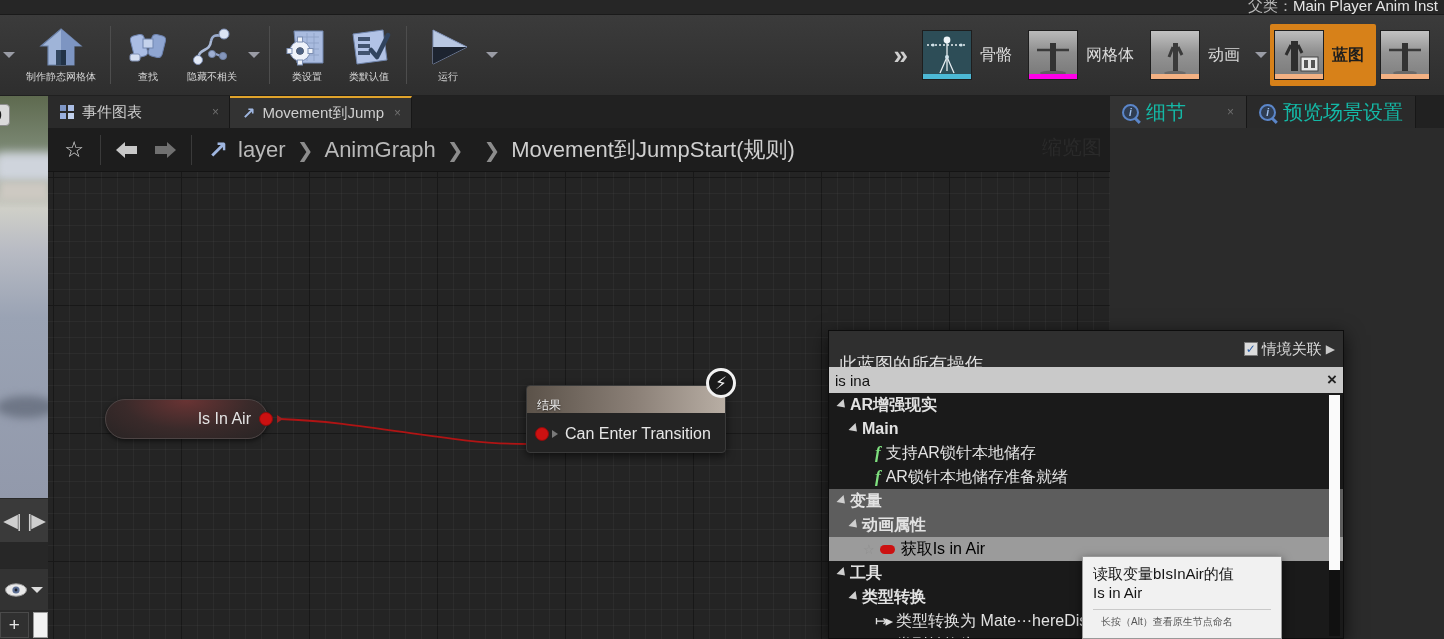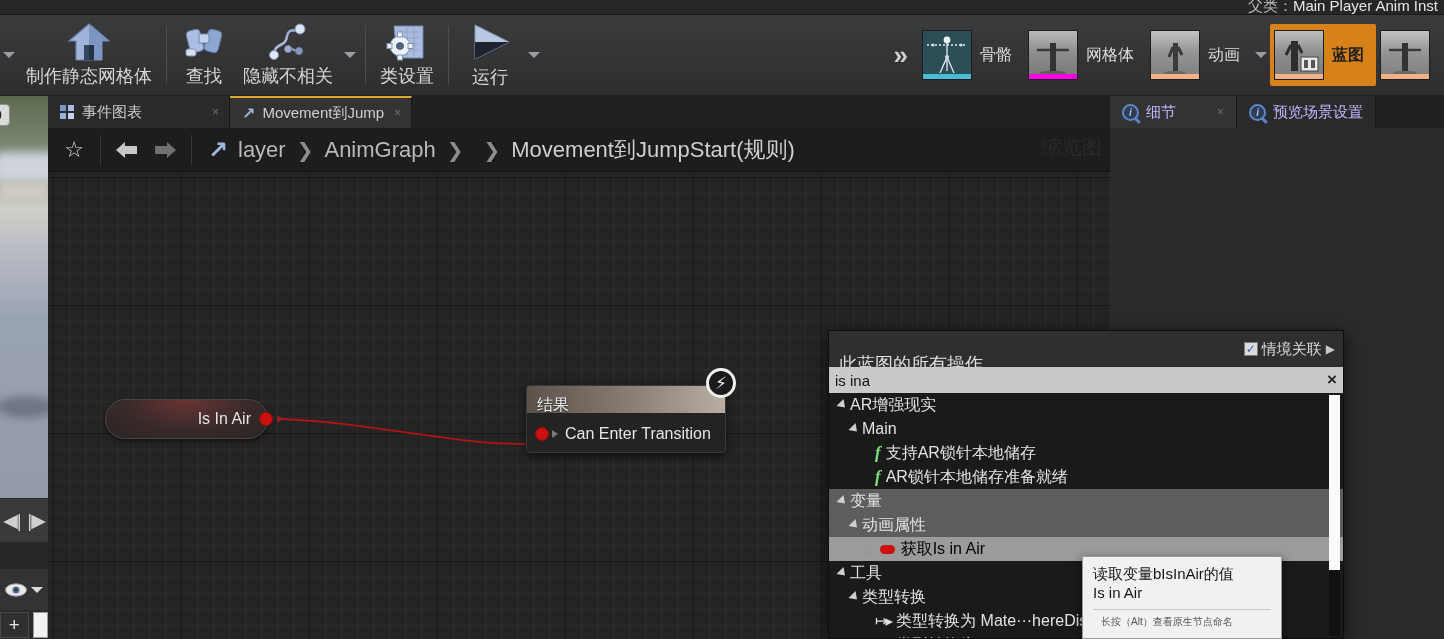--- a/index.html
+++ b/index.html
@@ -38,21 +38,21 @@
 
   .tb-sep {
     width: 1px; height: 58px; background: #4d4d4d;
     margin: 0 6px; flex: none;
   }
   .tb-btn {
     display: flex; flex-direction: column; align-items: center; justify-content: center;
     min-width: 62px; height: 74px; padding: 2px 8px 4px; cursor: pointer;
   }
   .tb-btn .ico { height: 44px; display: flex; align-items: center; justify-content: center; }
-  .tb-btn .lbl { font-size: 18px; color: #d6d6d6; margin-top: 1px; white-space: nowrap; }
+  .tb-btn .lbl { font-size: 10px; color: #d6d6d6; margin-top: 1px; white-space: nowrap; }
   .tb-caret {
     width: 18px; height: 74px; display: flex; align-items: center; justify-content: center;
     cursor: pointer;
   }
   .caret-dn {
     width: 0; height: 0; border-left: 6px solid transparent; border-right: 6px solid transparent;
     border-top: 6px solid #9a9ca5;
   }
 
   
@@ -166,41 +166,41 @@
 
   .node-result {
     position:absolute; left:478px; top:213px; width:200px; height:68px;
     background:#232323; border:1px solid #3a3a3a; border-radius:4px;
     box-shadow: 0 3px 8px rgba(0,0,0,.6); overflow:hidden;
   }
   .node-result .nhdr {
     height:27px; background: linear-gradient(90deg, #5b5249 0%, #8b8077 55%, #b8aea4 100%);
     display:flex; align-items:center; padding-left:10px;
   }
-  .node-result .nhdr span { font-size:16px; color:#f2f2f2; text-shadow:0 1px 2px rgba(0,0,0,.7);margin-top:11px;}
+  .node-result .nhdr span { font-size:12px; color:#f2f2f2; text-shadow:0 1px 2px rgba(0,0,0,.7);margin-top:11px;}
   .node-result .nbody { display:flex; align-items:center; height:41px; padding-left:8px; gap:7px;}
   .node-result .nbody .pname { font-size:16px; color:#e6e6e6;}
   .dot-red { width:14px;height:14px;border-radius:50%;background:#cc1111;border:1px solid #8e0c0c;flex:none;}
   .dot-arrow { width:0;height:0;border-top:4px solid transparent;border-bottom:4px solid transparent;
     border-left:6px solid #7a7a7a; margin-left:-4px;}
 
   .bolt {
     position:absolute; left:658px; top:196px; width:30px; height:30px; border-radius:50%;
     background:#1a1a1a; border:3px solid #f2f2f2; display:flex; align-items:center; justify-content:center;
     color:#f2f2f2; font-size:17px; line-height:1;
   }
   .wire { position:absolute; left:0; top:0; width:1062px; height:467px; pointer-events:none;}
 
   
   .rightpanel { position:absolute; left:1110px; top:0; width:334px; height:543px; background:#262626;}
   .rtabbar { position:absolute; left:0; top:0; width:100%; height:32px; background:#212121; display:flex; align-items:flex-end;}
   .rtab { height:32px; display:flex; align-items:center; gap:7px; padding:0 12px; background:#2a2a2a;
     border-right:1px solid #171717; cursor:pointer; }
   .rtab.active { background:#333; }
-  .rtab .tlbl { font-size:15px; color:#c4b5fd; white-space:nowrap;font-family:Liberation Mono, monospace;}
+  .rtab .tlbl { font-size:20px; color:#14b8a6; white-space:nowrap;font-family:Liberation Mono, monospace;}
   .ico-mag { width:17px;height:17px;border-radius:50%;border:2px solid #5b86c9;position:relative;
     background:#2f3d52; display:flex; align-items:center; justify-content:center;
     font-size:10px; color:#9fc0ee; font-style:italic; font-weight:bold;}
   .ico-mag::after { content:""; position:absolute; right:-4px; bottom:-3px; width:7px;height:2.5px;
     background:#5b86c9; transform:rotate(45deg);}
   .rbody { position:absolute; left:0; top:32px; width:100%; height:511px; background:#2b2b2b;}
 
   
   .ctxmenu {
     position:absolute; left:828px; top:330px; width:516px; height:309px;
@@ -214,21 +214,21 @@
     display:flex;align-items:center;justify-content:center; color:#2b5fa8; font-size:12px; line-height:1; font-weight:bold;}
   .cm-ctxlbl { font-size:15px; color:#dcdcdc;}
   .cm-pin { color:#c9c9c9; font-size:12px; margin-left:4px;}
   .cm-search { height:26px; background:#c9c9c9; display:flex; align-items:center; padding:0 6px; margin:0;}
   .cm-input { flex:1; background:transparent; border:none; outline:none; font-size:15px; color:#111;
     font-family:"Liberation Sans", sans-serif;}
   .cm-clear { color:#222; font-size:17px; cursor:pointer; padding-left:6px; font-weight:bold;}
   .cm-list { flex:1; overflow:hidden; position:relative; background:#1a1a1a;}
   .row { display:flex; align-items:center; height:24px; padding-right:18px; white-space:nowrap; cursor:pointer;}
   .row .txt { font-size:16px; color:#e2e2e2;}
-  .row.cat .txt { font-weight:normal;text-align:right; }
+  .row.cat .txt { font-weight:bold;text-align:right; }
   .row.sel-grey { background:#5d5d5d; }
   .row.sel-light { background:#9b9b9b; }
   .row.sel-light .txt { color:#000000;}
   .tri { width:0;height:0;border-top:5px solid transparent;border-bottom:5px solid transparent;
     border-left:7px solid #cfcfcf; transform: rotate(45deg); margin-right:4px; flex:none;}
   .ico-fn { color:#7fe07f; font-size:17px; font-style:italic; font-weight:bold; margin-right:5px; font-family:"Liberation Serif", serif;}
   .ico-star { color:#8e8e8e; font-size:13px; margin-right:5px;}
   .ico-varpin { width:15px;height:9px;border-radius:5px;background:#cc1111; margin-right:6px; flex:none;}
   .ico-cast { color:#e0e0e0; font-size:15px; margin-right:5px; letter-spacing:-2px;}
   .cm-scroll { position:absolute; right:3px; top:2px; width:11px; bottom:2px; background:#111;}
@@ -328,20 +328,34 @@
               <rect x="12.5" y="11" width="5" height="5"></rect>
                 <rect x="12.5" y="34" width="5" height="5"></rect>
               <rect x="2" y="22.5" width="5" height="5"></rect>
                 <rect x="23" y="22.5" width="5" height="5"></rect>
             </g>
           </svg>
         </div>
         <div class="lbl">类设置</div>
       </div>
 
+      <div class="tb-btn">
+        <div class="ico">
+          <svg width="44" height="42" viewBox="0 0 44 42">
+            <polygon points="6,8 36,4 40,34 10,38" fill="#b2c3e6" stroke="#7085ac"></polygon>
+            <g fill="#41536f">
+              <rect x="11" y="11" width="12" height="4"></rect>
+                <rect x="11" y="18" width="12" height="4"></rect>
+              <rect x="11" y="25" width="12" height="4"></rect>
+            </g>
+            <polyline points="24,24 30,31 41,9" stroke="#31445f" stroke-width="4.5" fill="none" stroke-linecap="round" stroke-linejoin="round"></polyline>
+          </svg>
+        </div>
+        <div class="lbl">类默认值</div>
+      </div>
 
       <div class="tb-sep"></div>
 
       <div class="tb-btn">
         <div class="ico">
           <svg width="54" height="44" viewBox="0 0 54 44">
             <polygon points="12,5 46,22 12,39" fill="#b9c8e2" stroke="#8496bc"></polygon>
             <polygon points="12,22 46,22 12,39" fill="#1d2430"></polygon>
           </svg>
         </div>

